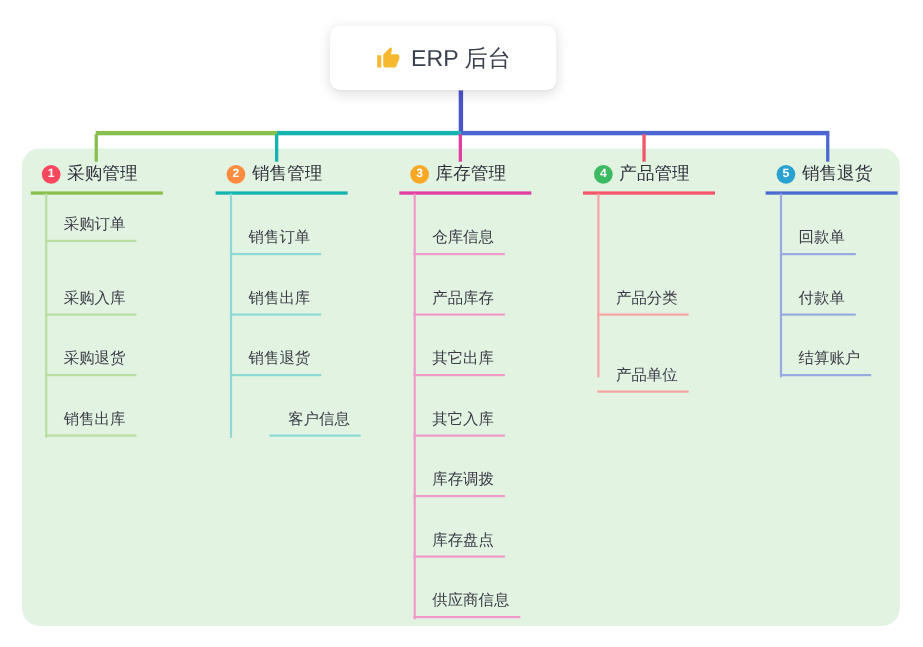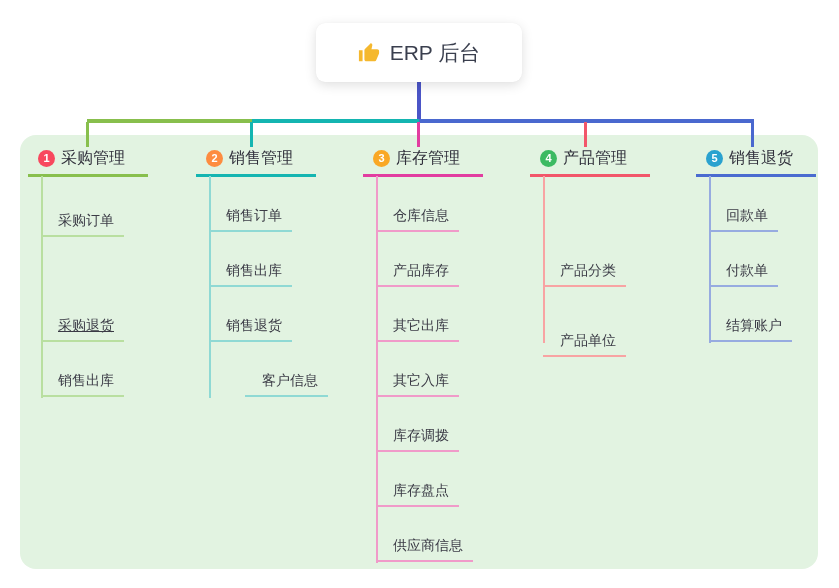--- a/index.html
+++ b/index.html
@@ -5,21 +5,21 @@
   html,body{margin:0;padding:0;background:#fff;}
   .canvas{
     position:relative;width:839px;height:588px;background:#ffffff;overflow:hidden;
     font-family:"Liberation Sans","DejaVu Sans",sans-serif;
   }
   .panel{
     position:absolute;left:20px;top:135px;width:798px;height:434px;
     border-radius:16px;background:#e2f3e1;
   }
   .root-node{
-    position:absolute;left:316px;top:23px;width:206px;height:59px;
+    position:absolute;left:300px;top:23px;width:206px;height:59px;
     background:#ffffff;border-radius:9px;
     box-shadow:0 3px 12px rgba(0,0,0,.13),0 0 1px rgba(0,0,0,.06);
     display:flex;align-items:center;justify-content:center;gap:10px;
     font-size:21px;color:#3a3f4e;font-weight:500;
   }
   .line{position:absolute;}
   .v-root{left:417px;top:82px;width:4px;height:38px;}
   .trunk{top:119px;height:4px;}
   .trunk-1{left:87px;width:166px;}
   .trunk-2{left:252px;width:167px;}
@@ -73,22 +73,23 @@
     </svg>
     <span>ERP 后台</span>
   </div>
 
   <div class="branch b1">
     <div class="branch-header" style="border-bottom-color: rgb(136, 191, 77);">
       <span class="badge" style="background: rgb(248, 72, 94);">1</span>
       <span>采购管理</span>
     </div>
   <div class="rail" style="background: rgb(185, 223, 160); height: 222px;"></div>
-      <div class="child-node" style="top: 64px; border-bottom-color: rgb(185, 223, 160); text-align: right;">采购订单</div>
-      <div class="child-node" style="top: 169px; border-bottom-color: rgb(185, 223, 160); text-decoration: underline;">采购退货</div>
+      <div class="child-node" style="top: 47px; border-bottom-color: rgb(185, 223, 160); text-align: right;">采购订单</div>
+      <div class="child-node" style="top: 114px; border-bottom-color: rgb(185, 223, 160);">采购入库</div>
+      <div class="child-node" style="top: 169px; border-bottom-color: rgb(185, 223, 160);">采购退货</div>
       <div class="child-node" style="top: 224px; border-bottom-color: rgb(185, 223, 160);">销售出库</div>
     </div>
 
   <div class="branch b2">
     <div class="branch-header" style="border-bottom-color: rgb(20, 181, 177);">
       <span class="badge" style="background: rgb(253, 140, 64);">2</span>
       <span>销售管理</span>
     </div>
   <div class="rail" style="background: rgb(143, 217, 212); height: 222px;"></div>
       <div class="child-node" style="top: 59px; border-bottom-color: rgb(143, 217, 212);">销售订单</div>

